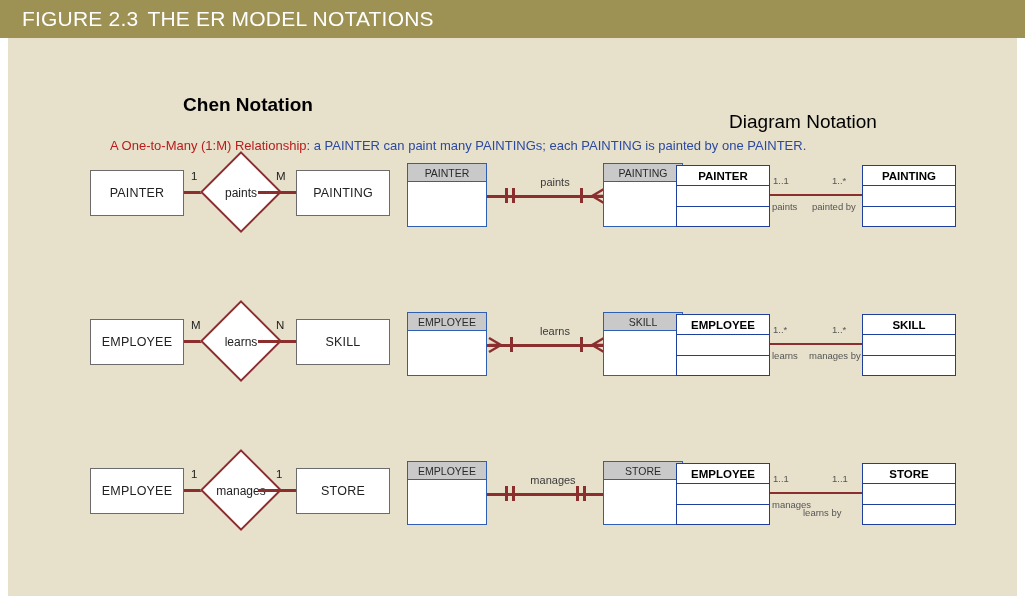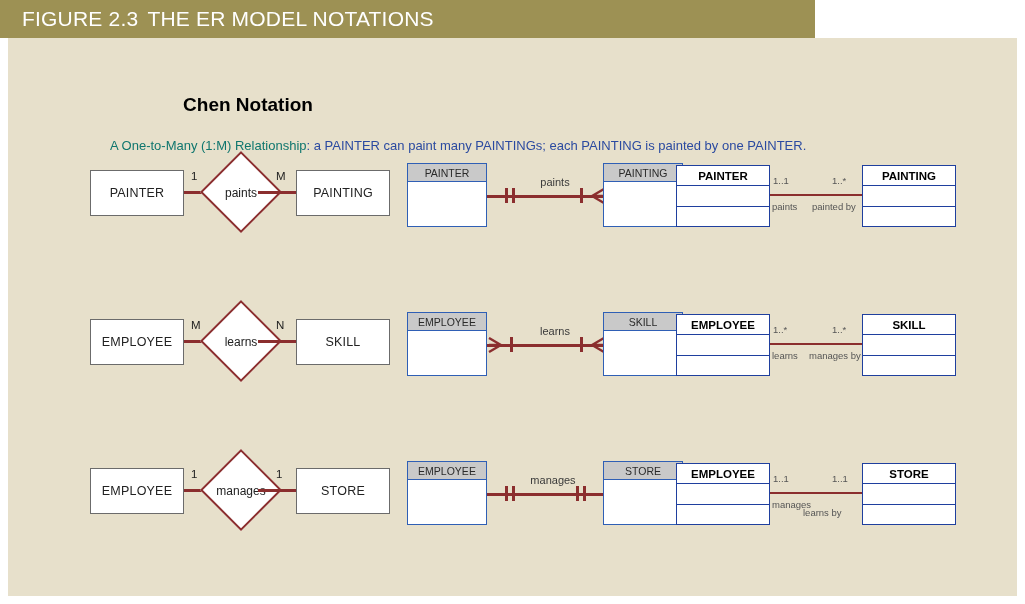--- a/index.html
+++ b/index.html
@@ -8,21 +8,21 @@
     background:#ffffff;
     font-family:"Liberation Sans", sans-serif;
     overflow:hidden;
   }
   #figure{
     position:absolute;left:0;top:0;width:1025px;height:604px;
     background:#ffffff;
   }
   
   .titlebar{
-    position:absolute;left:0;top:0;width:815px;height:38px;
+    position:absolute;left:0;top:0;width:1025px;height:38px;
     background:#9d9154;
   }
   .titlebar .txt{
     position:absolute;left:22px;top:7px;
     color:#ffffff;font-size:21px;font-weight:400;letter-spacing:.2px;
     white-space:nowrap;
   }
   .titlebar .txt .num{margin-right:9px;}
   
   .panel{
@@ -32,21 +32,21 @@
   
   .colhead{
     position:absolute;color:#000;font-size:19px;
     text-align:center;white-space:nowrap;
   }
   .colhead.b{font-weight:bold;}
   
   .caption{
     position:absolute;color:#2b4aa0;font-size:13px;white-space:nowrap;
   }
-  .caption .lead{color:#0f766e;margin-top:7px;}
+  .caption .lead{color:#b91c1c;margin-top:7px;}
   
   .chen-box{
     position:absolute;width:94px;height:46px;
     background:#ffffff;border:1.6px solid #6b6b6b;
     box-sizing:border-box;
     display:flex;align-items:center;justify-content:center;
     font-size:12.5px;color:#222;letter-spacing:.2px;
   }
   .chen-line{
     position:absolute;height:2.6px;background:#8b2e2e;
@@ -109,20 +109,21 @@
 
   <div class="titlebar">
     <div class="txt">
       <span class="num">FIGURE 2.3</span><span>THE ER MODEL NOTATIONS</span>
     </div>
   </div>
 
   <div class="panel">
 
     <div class="colhead b" style="left:130px;top:56px;width:220px;">Chen Notation</div>
+    <div class="colhead" style="left:700px;top:73px;width:190px;">Diagram Notation</div>
 
     <div class="caption" style="left:102px;top:100px;">
       <span class="lead">A One-to-Many (1:M) Relationship</span><span>: a PAINTER can paint many PAINTINGs; each PAINTING is painted by one PAINTER.</span>
     </div>
 
     <div class="chen-box" style="left:82px;top:132px;">PAINTER</div>
     <div class="chen-line" style="left:176px;top:153px;width:40px;"></div>
     <div class="chen-diamond" style="left:204px;top:125px;"></div>
     <div class="chen-dlabel" style="left:204px;top:148px;width:58px;">paints</div>
     <div class="chen-line" style="left:250px;top:153px;width:40px;"></div>

